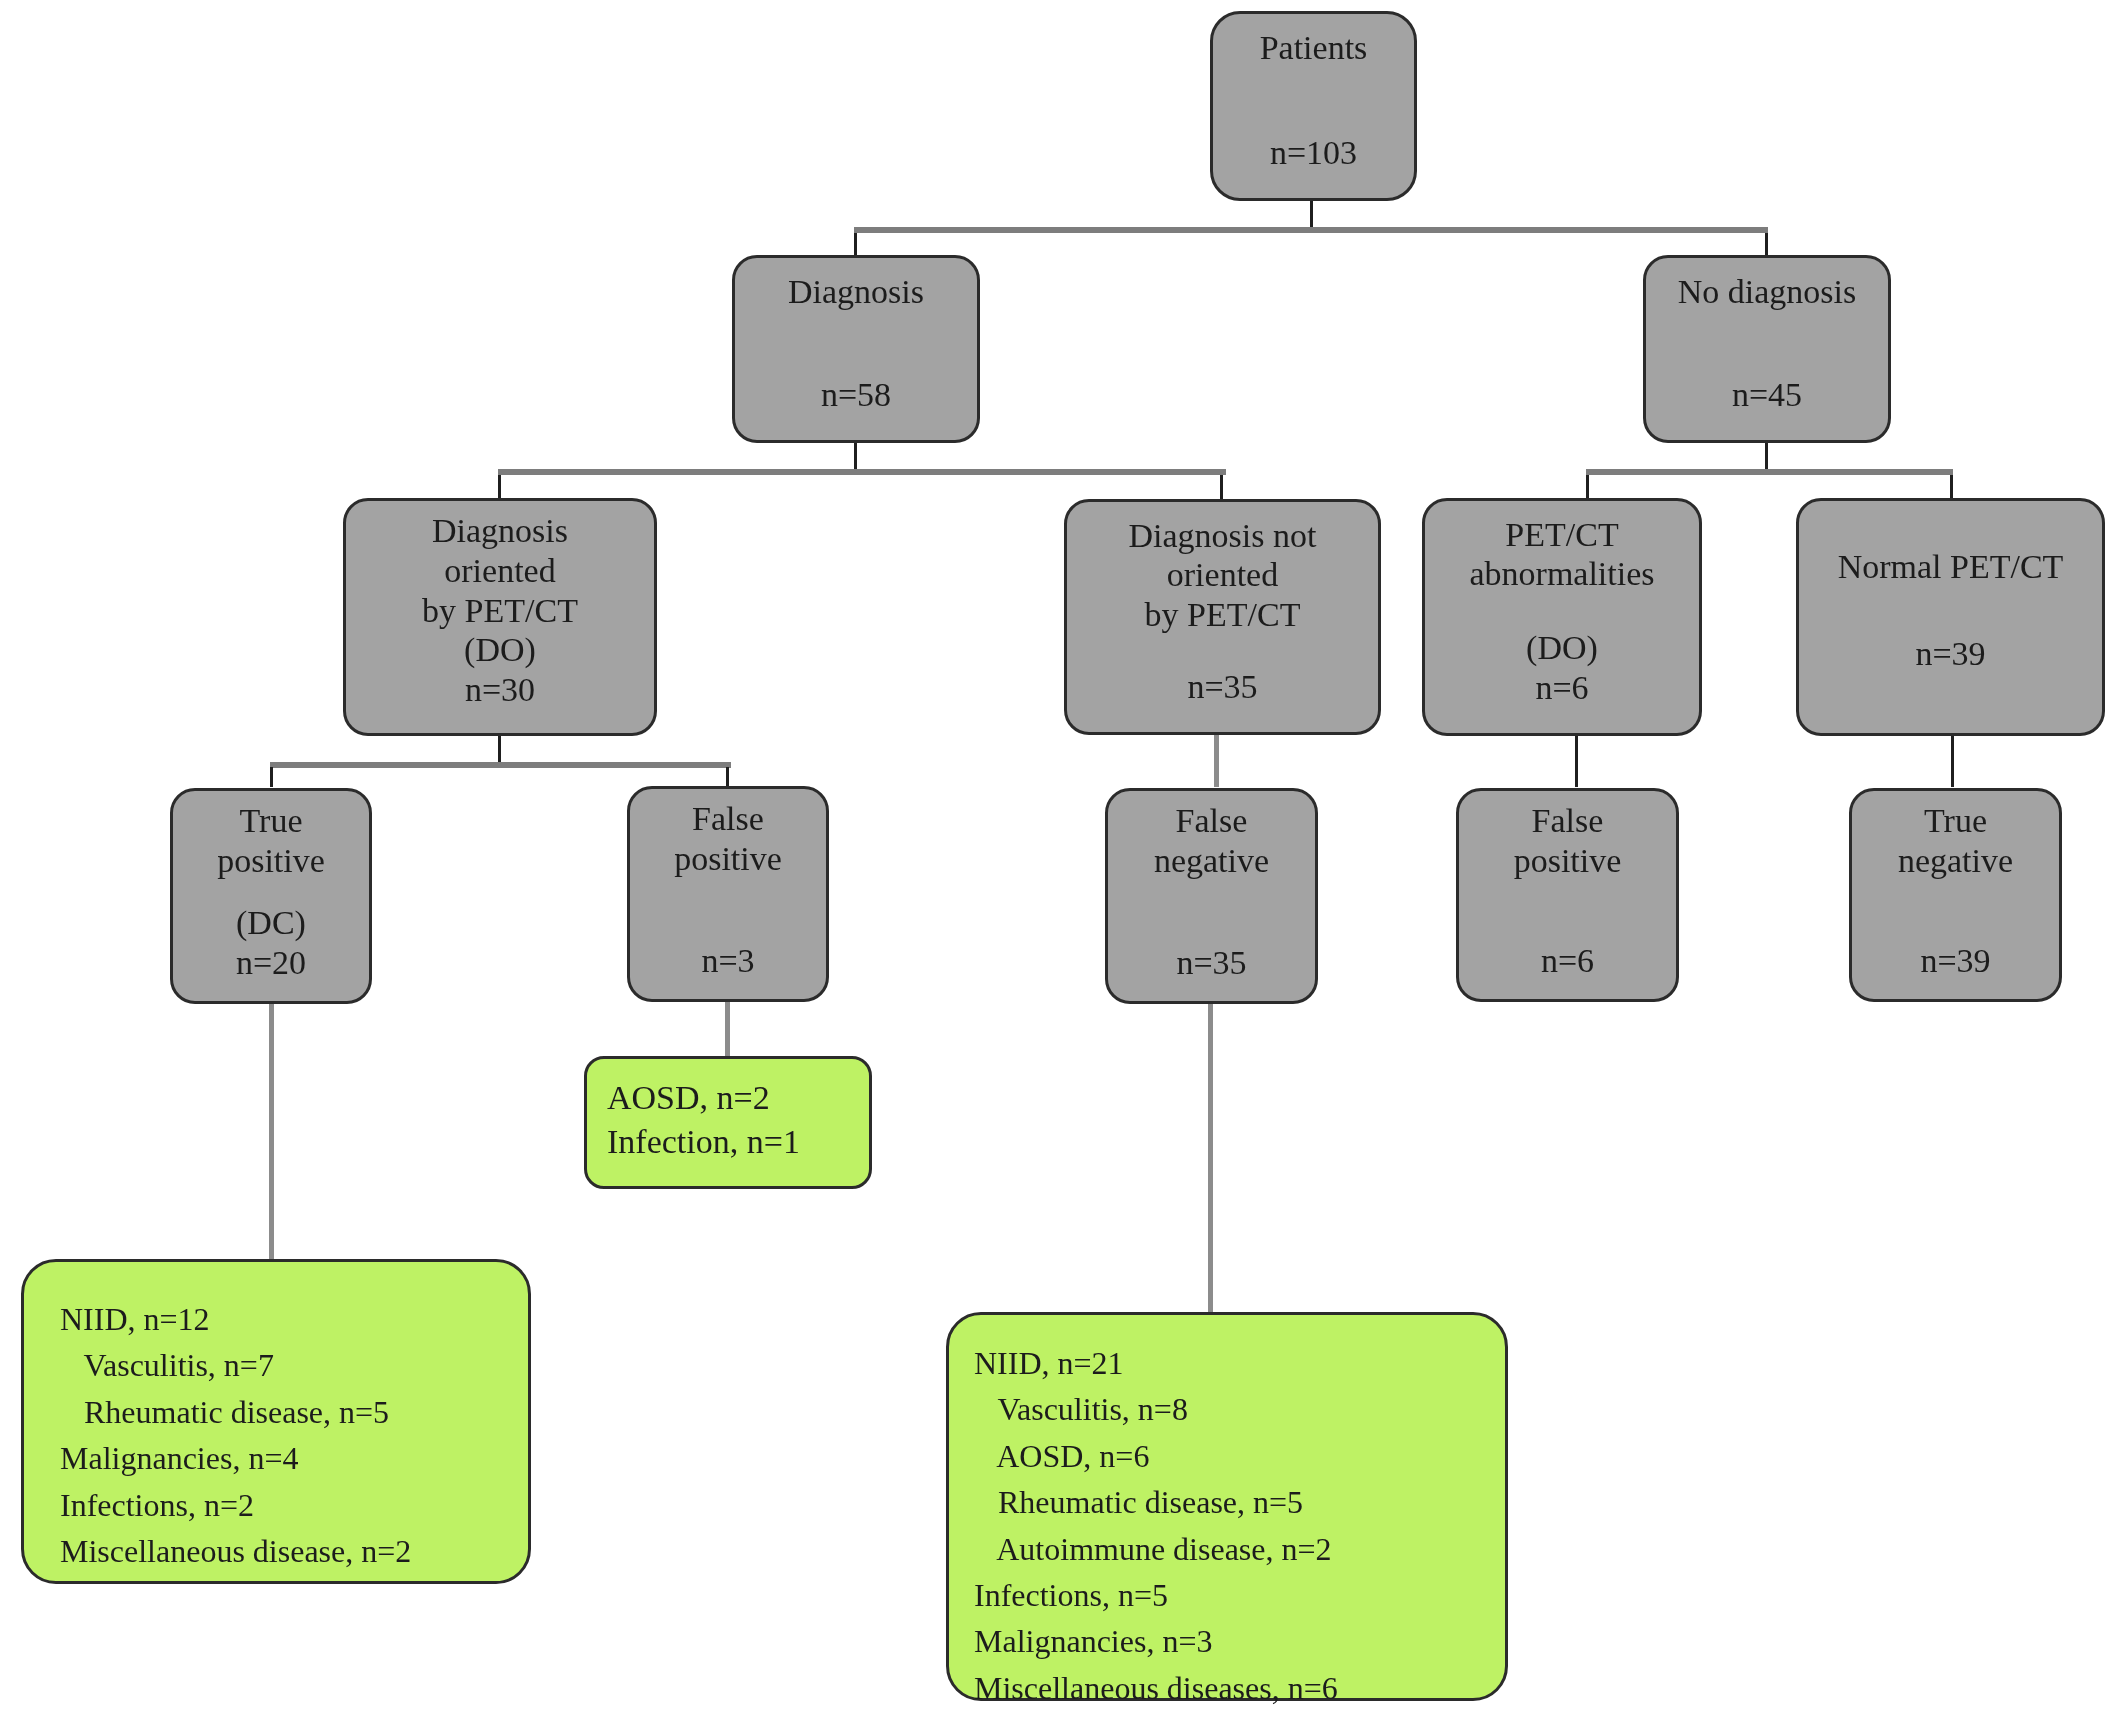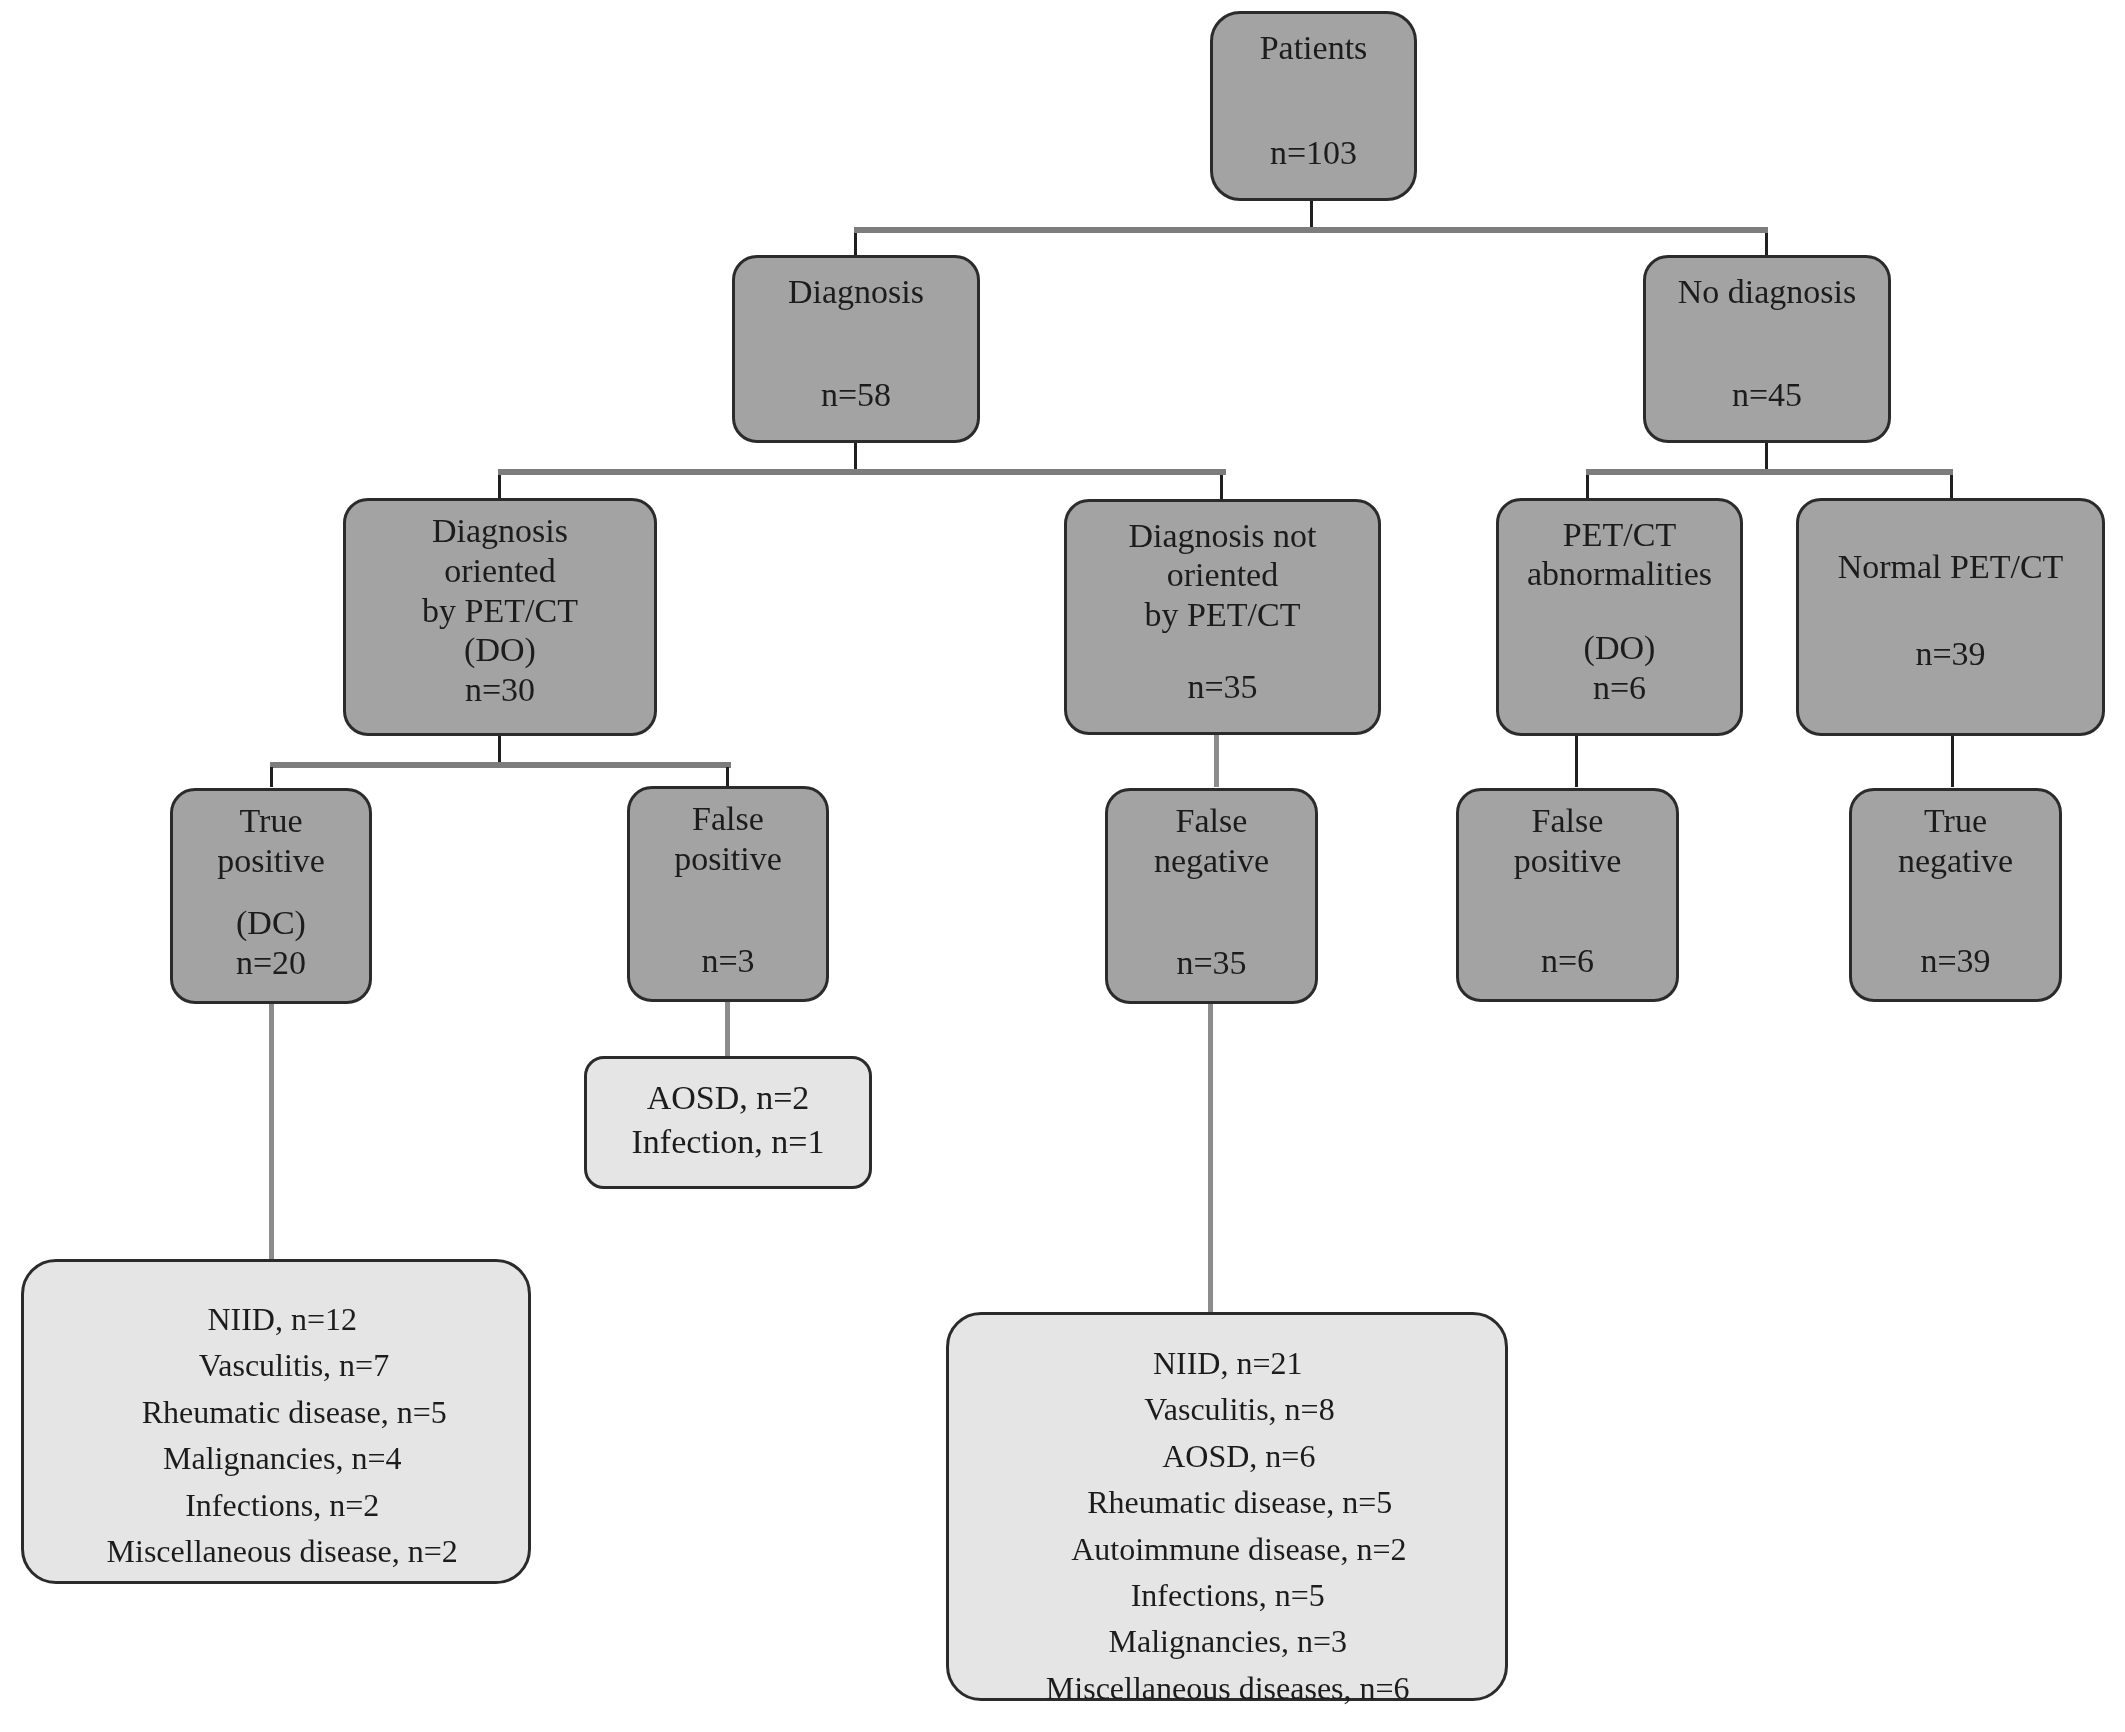--- a/index.html
+++ b/index.html
@@ -27,26 +27,26 @@
     padding:13.5px 6.7px 25px 6.7px;
   }
   .node .top,.node .bot{display:block;width:100%;}
   .node.packed{justify-content:flex-start;padding-top:10px;}
   .node.pad-lg{padding:46px 6.7px 59px 6.7px;}
   .node.tight{padding:10px 5px 18.6px 5px;}
   .node.r36{border-radius:30px;}
   .leaf{
     position:absolute;
     box-sizing:border-box;
-    background:#e5e5e5;
+    background:#bef264;
     border:3.4px solid #2b2b2b;
     border-radius:35px;
     font-size:32px;
     line-height:1.45;
-    text-align:center;
+    text-align:left;
     padding:34px 23.6px 17px 25px;
   }
   .leaf.small{border-radius:20px;padding:17px 20px;font-size:34px;line-height:1.3;}
   .leaf .line{white-space:pre;}
   .hline{position:absolute;background:#7d7d7d;}
   .vstub{position:absolute;background:#1f1f1f;}
   .vlong{position:absolute;background:#8c8c8c;}
 </style>
 </head>
 <body>
@@ -108,21 +108,21 @@
 
   <div class="node" style="left:1064px;top:499px;width:317px;height:236px;">
     <div class="top">
       <div>Diagnosis not</div>
       <div>oriented</div>
       <div>by PET/CT</div>
     </div>
     <div class="bot">n=35</div>
   </div>
 
-  <div class="node" style="left:1496px;top:498px;width:247px;height:238px;">
+  <div class="node" style="left:1422px;top:498px;width:280px;height:238px;">
     <div class="top">
       <div>PET/CT</div>
       <div>abnormalities</div>
     </div>
     <div class="bot">
       <div>(DO)</div>
       <div>n=6</div>
     </div>
   </div>
 

